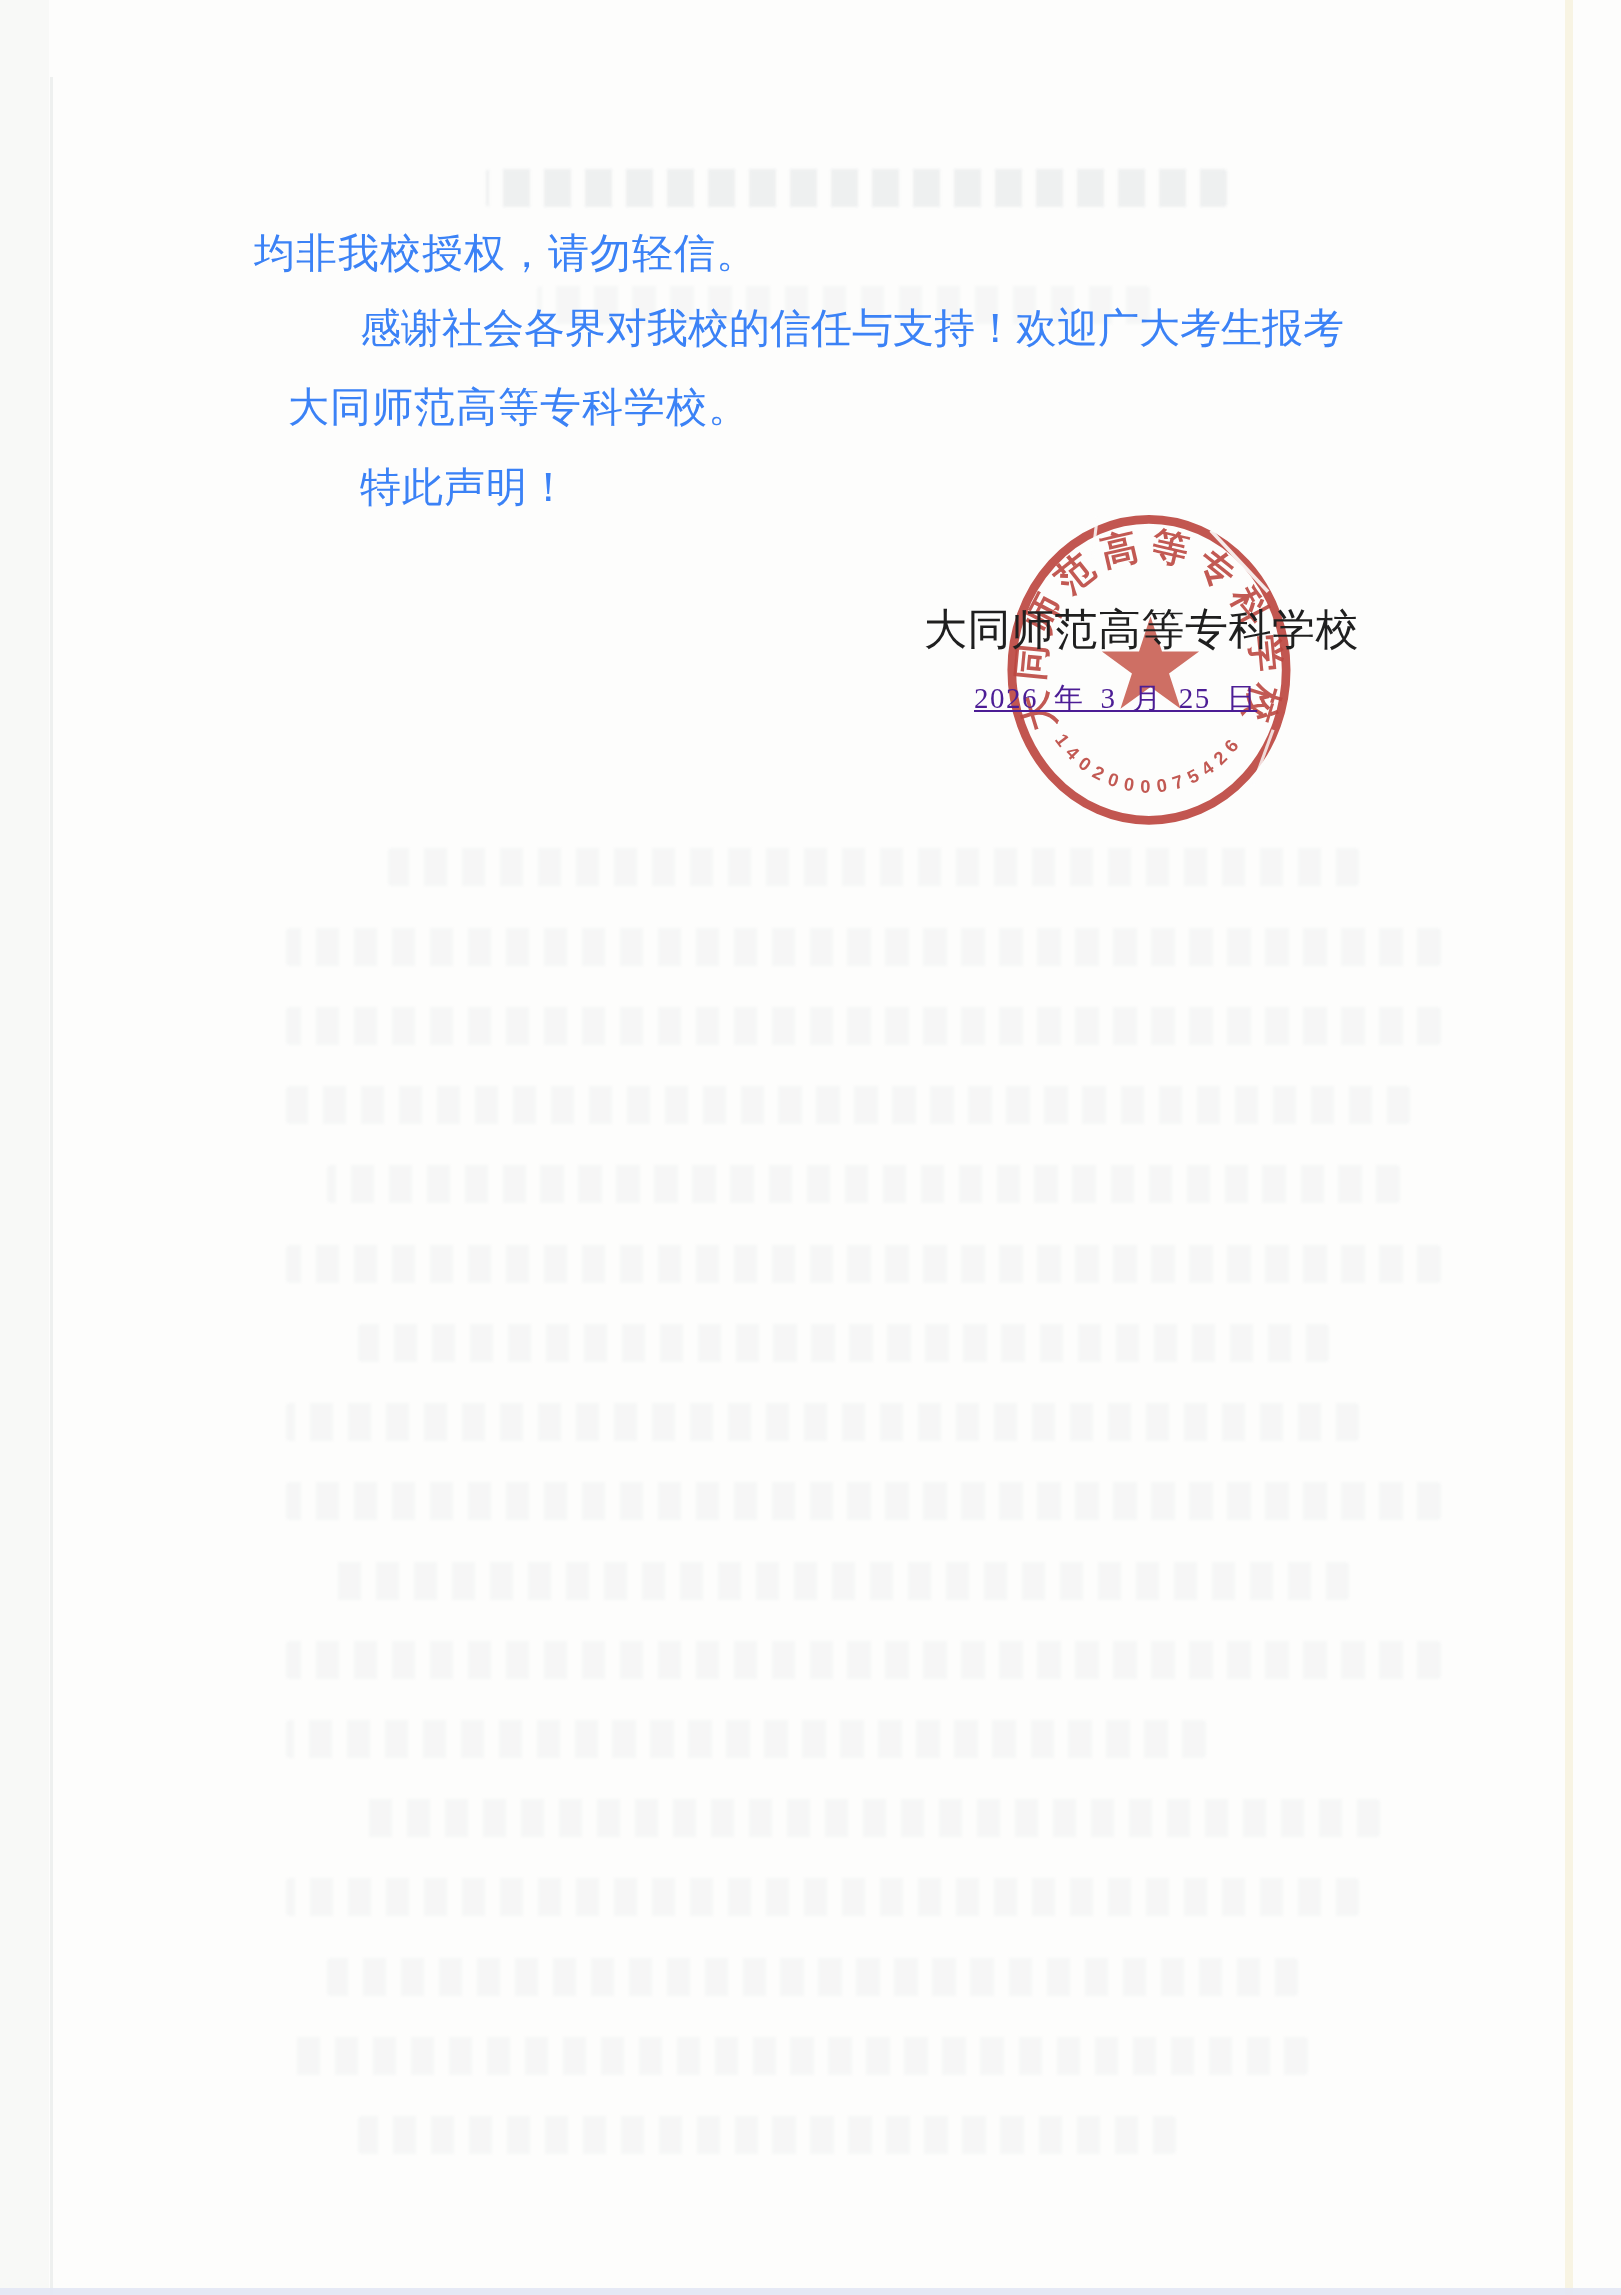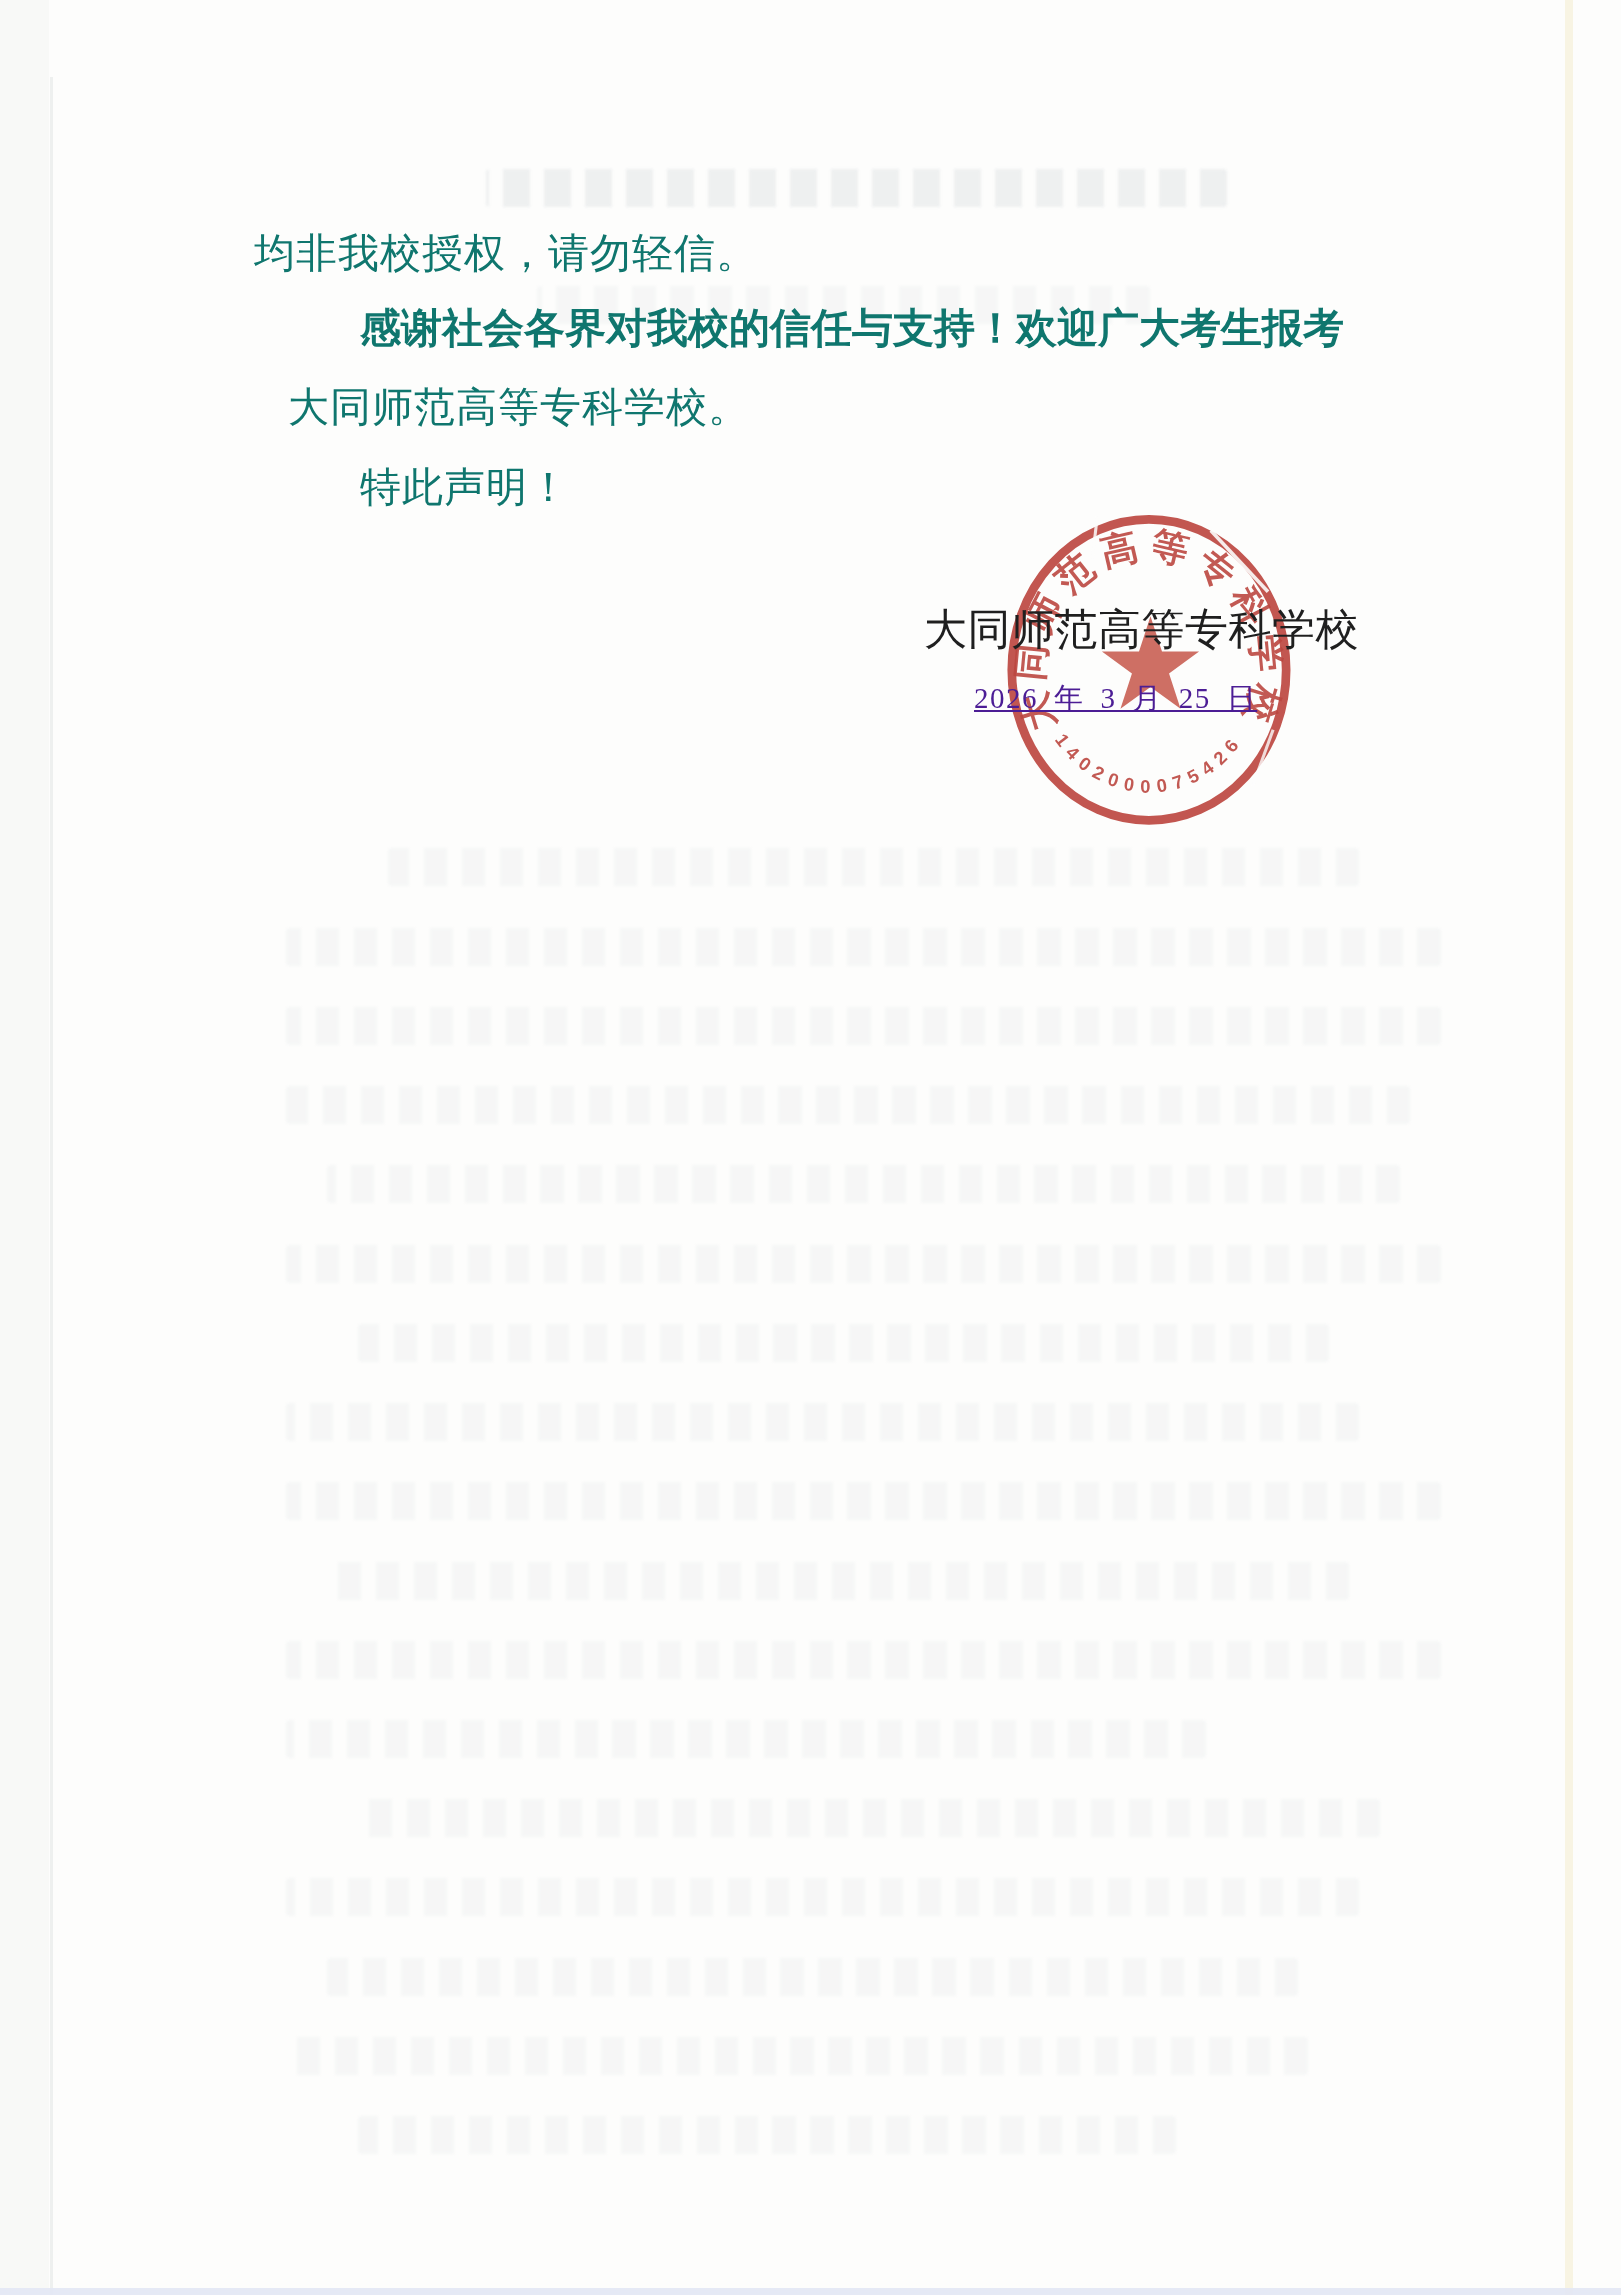--- a/index.html
+++ b/index.html
@@ -22,21 +22,21 @@
     background:repeating-linear-gradient(90deg,
       rgba(150,163,173,.13) 0 23.5px, rgba(150,163,173,0) 23.5px 38px);
   }
   .ghost.strong{
     opacity:.8;
     background:repeating-linear-gradient(90deg,
       rgba(138,150,160,.17) 0 26.6px, rgba(138,150,160,0) 26.6px 41px);
   }
   
   .txt{
-    position:absolute;color:#0f766e;
+    position:absolute;color:#3b82f6;
     font-size:41px;line-height:1;letter-spacing:1px;white-space:nowrap;
   }
   .sig{
     position:absolute;color:#1f1f1f;
     font-size:43px;line-height:1;letter-spacing:0.5px;white-space:nowrap;
   }
   .date{
     position:absolute;color:#4c1d95;
     font-size:29px;line-height:1;letter-spacing:1.5px;word-spacing:7.2px;white-space:nowrap;text-decoration:underline;
   }
@@ -88,21 +88,21 @@
         <textPath href="#arcBottom" startOffset="50%" text-anchor="middle">1402000075426</textPath>
       </text>
 
       <path d="M 418 40 L 530 160" stroke="#fdfdfc" stroke-width="7" stroke-opacity="0.9"></path>
       <path d="M 196 12 L 186 95" stroke="#fdfdfc" stroke-width="6" stroke-opacity="0.85"></path>
       <path d="M 540 430 L 500 540" stroke="#fdfdfc" stroke-width="6" stroke-opacity="0.8"></path>
     </g>
   </svg>
 
   <div class="txt" style="left:254px;top:233px;">均非我校授权，请勿轻信。</div>
-  <div class="txt" style="left:360px;top:308px;letter-spacing:0;font-weight:bold;">感谢社会各界对我校的信任与支持！欢迎广大考生报考</div>
+  <div class="txt" style="left:360px;top:308px;letter-spacing:0;">感谢社会各界对我校的信任与支持！欢迎广大考生报考</div>
   <div class="txt" style="left:252px;top:387px;margin-left:36px;">大同师范高等专科学校。</div>
   <div class="txt" style="left:360px;top:467px;">特此声明！</div>
 
   <div class="sig" style="left:924px;top:608px;">大同师范高等专科学校</div>
   <div class="date" style="left:974px;top:684px;">2026 年 3 月 25 日</div>
 
 </div>
 
 
 </body></html>

